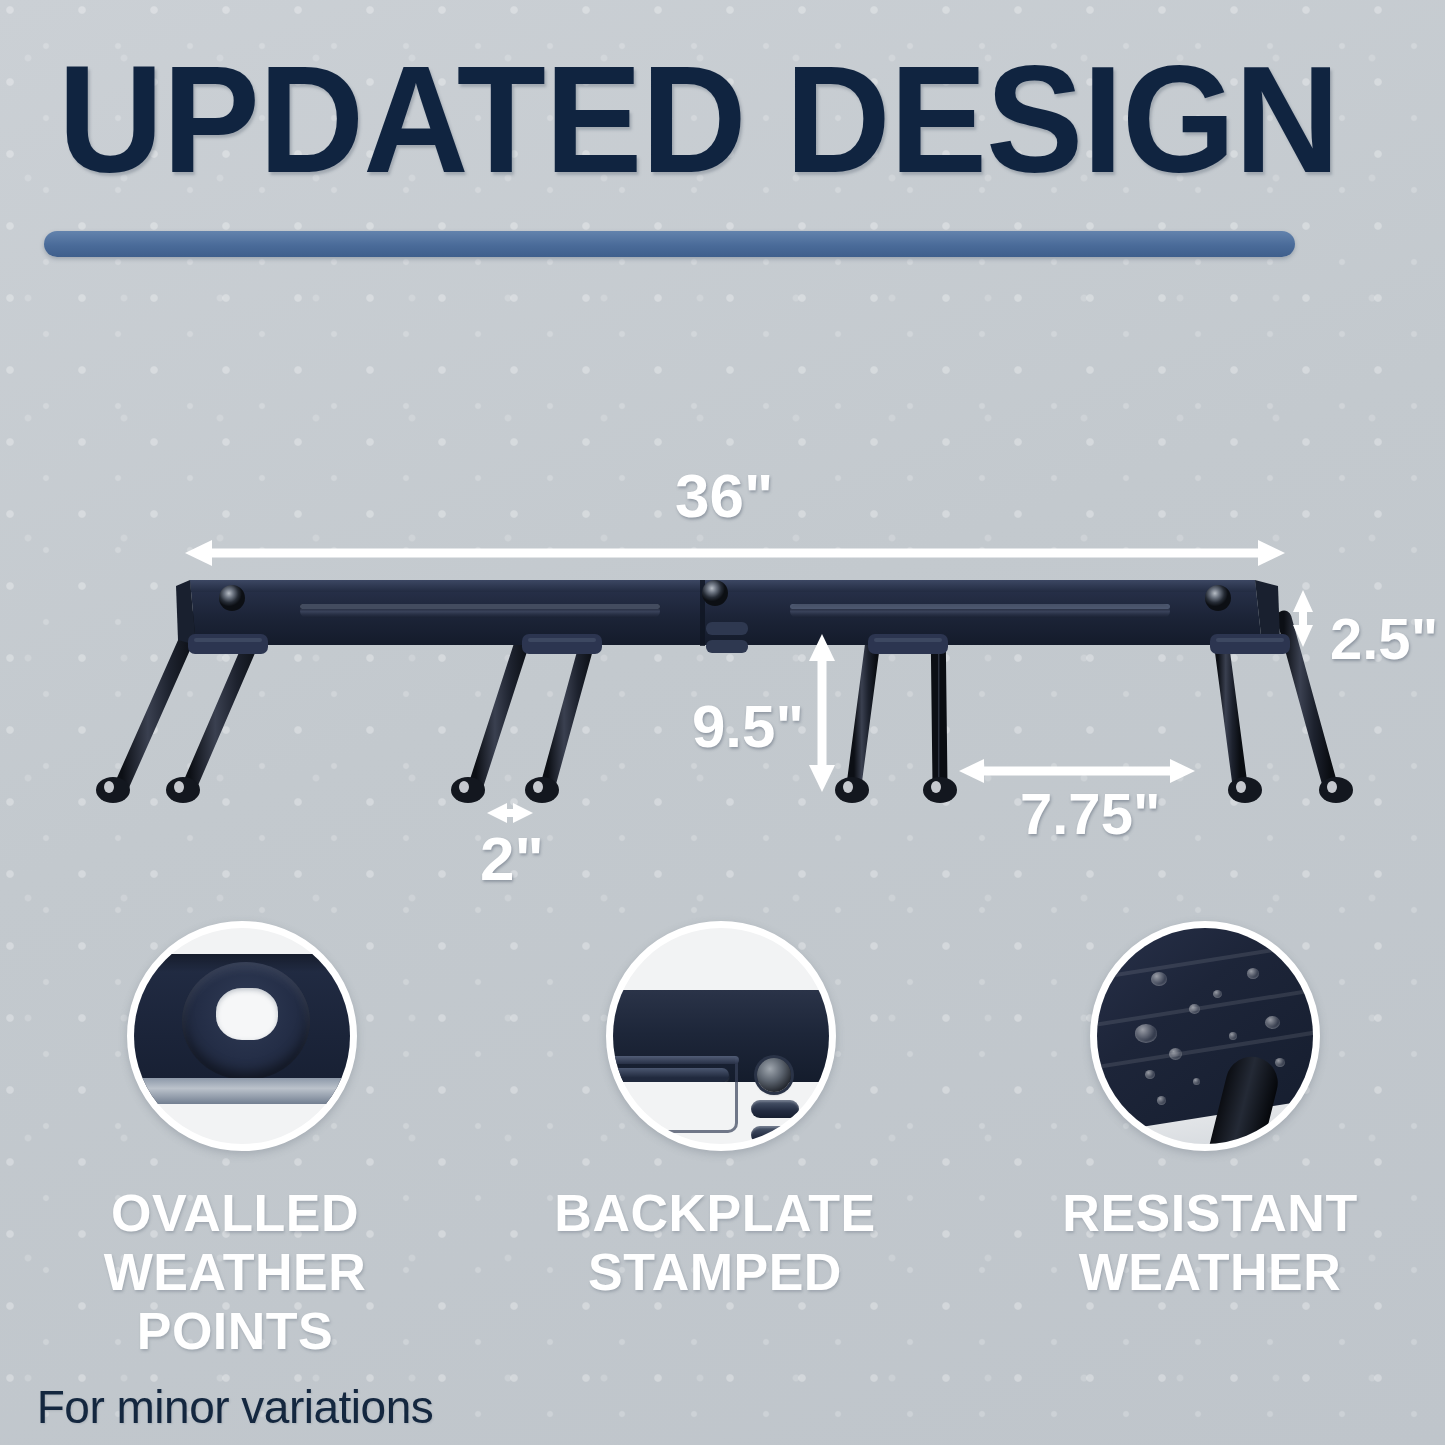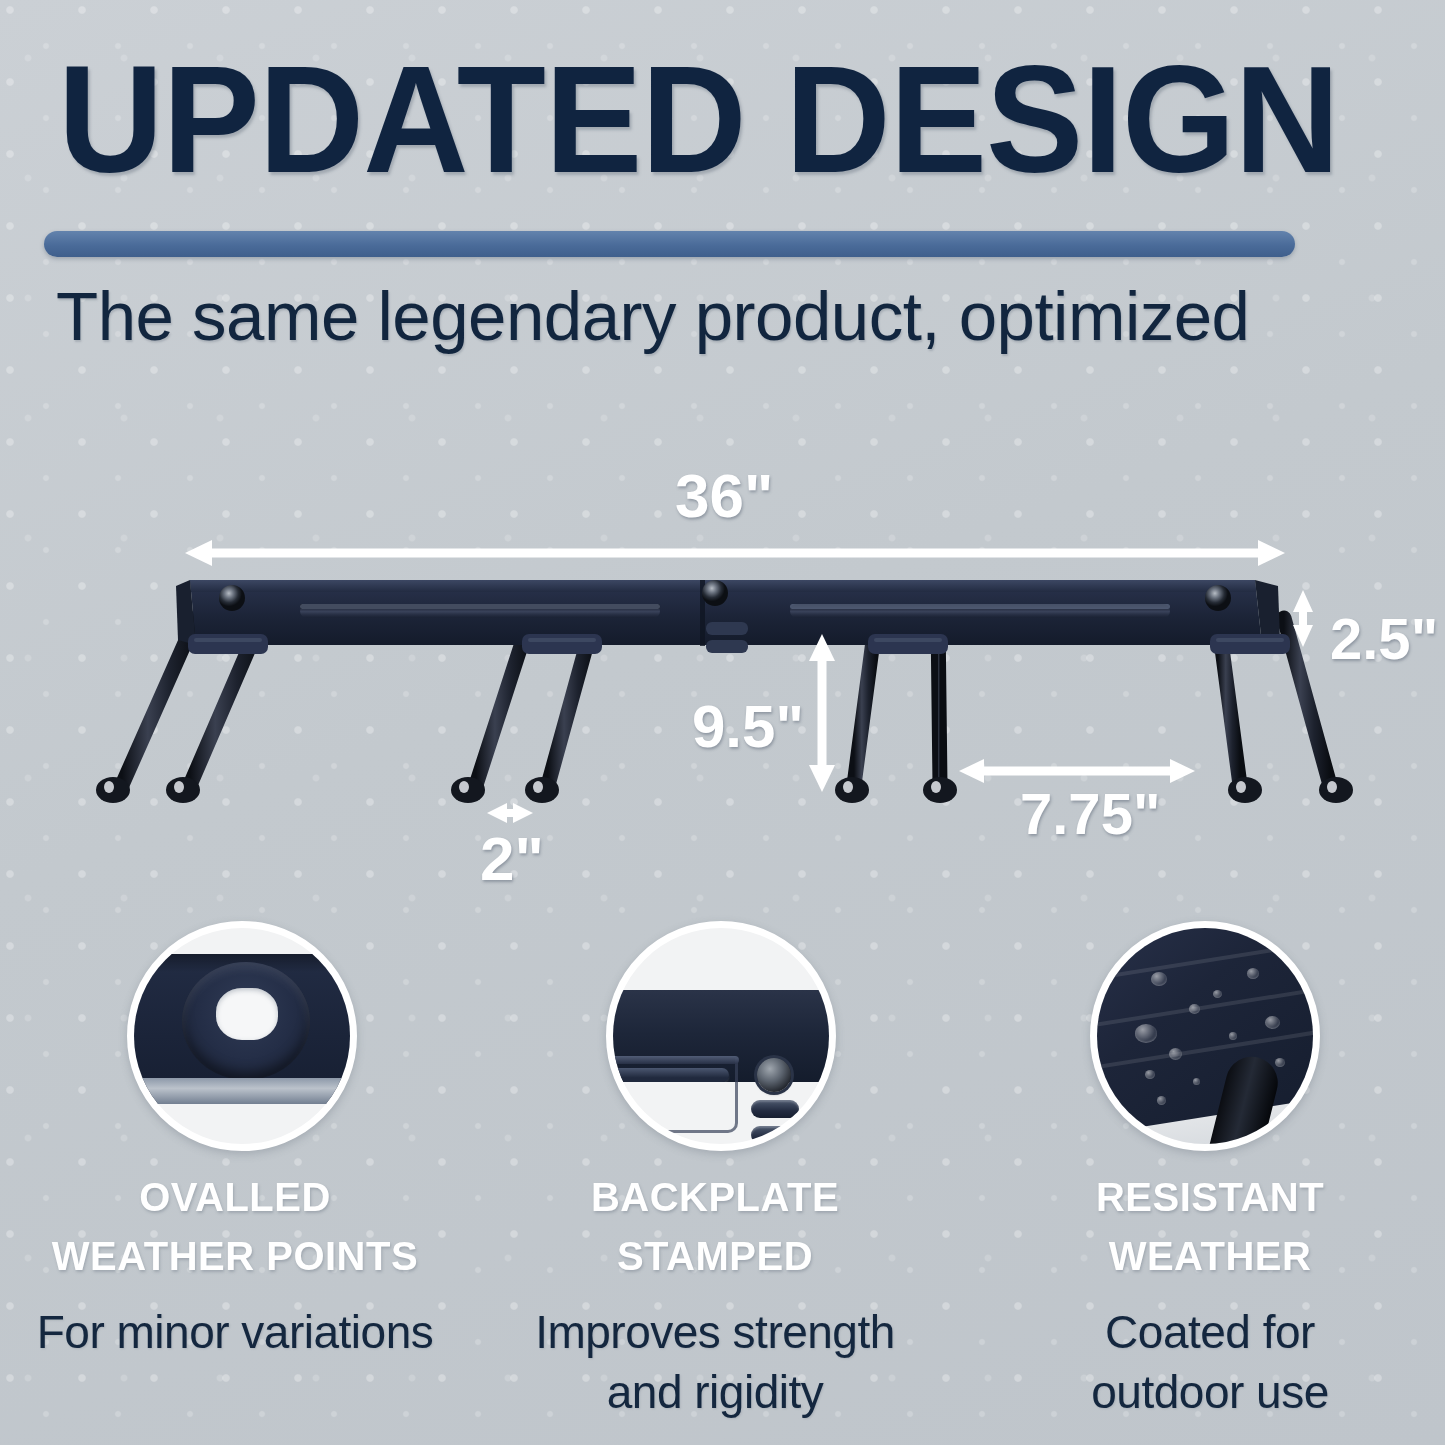--- a/index.html
+++ b/index.html
@@ -163,44 +163,43 @@
   .drop{position:absolute;border-radius:50%;
     background:radial-gradient(circle at 35% 30%,rgba(255,255,255,.55),rgba(255,255,255,.12) 60%,rgba(255,255,255,.04));
     box-shadow:inset 0 -1px 2px rgba(255,255,255,.25);}
 
   
   .cap{position:absolute;width:470px;text-align:center;}
   .cap-1{left:0px;top:1168px;}
   .cap-2{left:480px;top:1168px;}
   .cap-3{left:975px;top:1168px;}
   .cap h3{
-    margin:0;color:#ffffff;
+    margin:16px;color:#ffffff;
     font-family:"Liberation Sans Narrow","Liberation Sans",sans-serif;
-    font-weight:bold;font-size:40px;line-height:59px;letter-spacing:.5px;
+    font-weight:bold;font-size:52px;line-height:59px;letter-spacing:.5px;
     text-shadow:1px 2px 3px rgba(95,105,120,.35);
   }
   .cap p{
     margin:16px 0 16px 0;color:#14273f;
     font-family:"Liberation Sans","Liberation Sans Narrow",sans-serif;
     font-weight:normal;font-size:46px;line-height:60px;letter-spacing:-.5px;
     text-shadow:1px 1px 2px rgba(100,110,125,.22);
   }
   .cap h3 span,.cap p span{display:block;}
 </style>
 </head>
 <body>
 
 <div id="page">
   <div class="stars"></div>
   <div class="stars b"></div>
 
   <div class="title">UPDATED DESIGN</div>
   <div class="rule"></div>
   <div class="subtitle">
-    <span>The same legendary product, optimized</span>
   </div>
 
   <div id="product">
 
     <svg width="1445" height="460" viewBox="0 0 1445 460">
       <defs>
         <linearGradient id="plateG" x1="0" y1="0" x2="0" y2="1">
           <stop offset="0%" stop-color="#323c55"></stop>
           <stop offset="18%" stop-color="#262f47"></stop>
           <stop offset="60%" stop-color="#1b2336"></stop>
@@ -386,29 +385,21 @@
     <p>
       <span>For minor variations</span>
     </p>
   </div>
 
   <div class="cap cap-2">
     <h3>
       <span>BACKPLATE</span>
       <span>STAMPED</span>
     </h3>
-    <p>
-      <span>Improves strength</span>
-      <span>and rigidity</span>
-    </p>
   </div>
 
   <div class="cap cap-3">
     <h3>
       <span>RESISTANT</span>
       <span>WEATHER</span>
     </h3>
-    <p>
-      <span>Coated for</span>
-      <span>outdoor use</span>
-    </p>
   </div>
 </div>
 
 </body></html>

